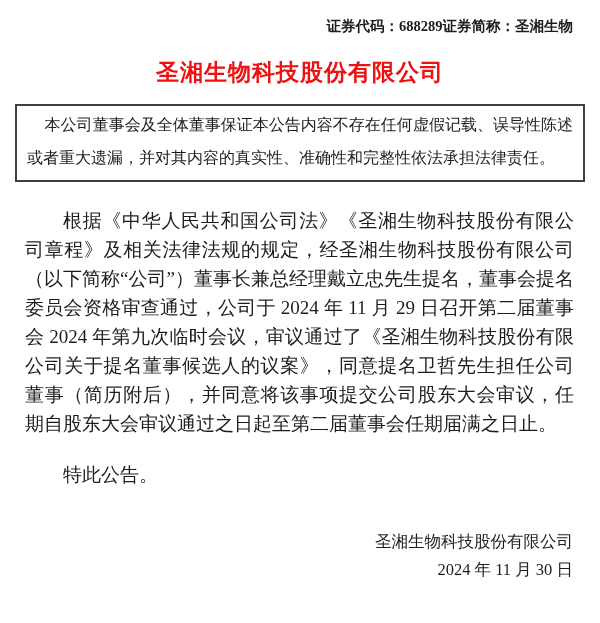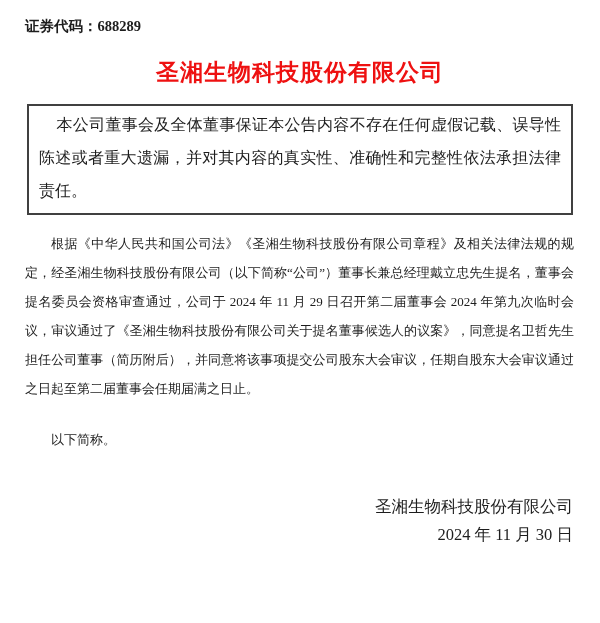--- a/index.html
+++ b/index.html
@@ -14,52 +14,52 @@
   }
   body {
     width: 600px;
     height: 623px;
     overflow: hidden;
     font-family: "Liberation Serif", "DejaVu Serif", serif;
     color: var(--ink);
   }
   .doc-header {
     display: flex;
-    justify-content: flex-start;
+    justify-content: flex-end;
     align-items: baseline;
     padding: 17px 27px 0 25px;
     font-size: 14.5px;
     font-weight: bold;
     white-space: nowrap;
   }
   .doc-title {
     margin: 17px 0 0;
     text-align: center;
     color: var(--title-red);
     font-size: 23px;
     line-height: 39px;
     font-weight: bold;
     letter-spacing: 1px;
   }
   .title-line { display: block; }
   .statement-box {
-    margin: 12px 27px 0;
+    margin: 12px 15px 0;
     border: 2px solid var(--border);
     padding: 2px 10px 6px;
     font-size: 16px;
     line-height: 33px;
   }
   .statement-box p {
     margin: 0;
     text-indent: 1.1em;
     text-align: justify;
   }
   .body-para {
-    margin: 14px 26px 0 25px;
-    font-size: 13px;
+    margin: 24px 26px 0 25px;
+    font-size: 19px;
     line-height: 29px;
     text-indent: 2em;
     text-align: justify;
   }
   .closing { margin-top: 22px; }
   .signature {
     margin-top: 40px;
     padding-right: 27px;
     text-align: right;
     font-size: 16.5px;
@@ -67,32 +67,33 @@
   }
   .signature .sig-date { margin-top: 2px; }
 </style>
 </head>
 <body>
 
 <div class="page">
 
   <header class="doc-header">
     <span>证券代码：688289</span>
+    <span>证券简称：圣湘生物</span>
   </header>
 
   <h1 class="doc-title">
     <span class="title-line">圣湘生物科技股份有限公司</span>
   </h1>
 
   <div class="statement-box">
     <p>本公司董事会及全体董事保证本公告内容不存在任何虚假记载、误导性陈述或者重大遗漏，并对其内容的真实性、准确性和完整性依法承担法律责任。</p>
   </div>
 
   <p class="body-para">根据《中华人民共和国公司法》《圣湘生物科技股份有限公司章程》及相关法律法规的规定，经圣湘生物科技股份有限公司（以下简称“公司”）董事长兼总经理戴立忠先生提名，董事会提名委员会资格审查通过，公司于 2024 年 11 月 29 日召开第二届董事会 2024 年第九次临时会议，审议通过了《圣湘生物科技股份有限公司关于提名董事候选人的议案》，同意提名卫哲先生担任公司董事（简历附后），并同意将该事项提交公司股东大会审议，任期自股东大会审议通过之日起至第二届董事会任期届满之日止。</p>
 
-  <p class="body-para closing">以下简称。</p>
+  <p class="body-para closing">特此公告。</p>
 
   <div class="signature">
     <div class="sig-company">圣湘生物科技股份有限公司</div>
     <div class="sig-date">2024 年 11 月 30 日</div>
   </div>
 
 </div>
 
 </body></html>

